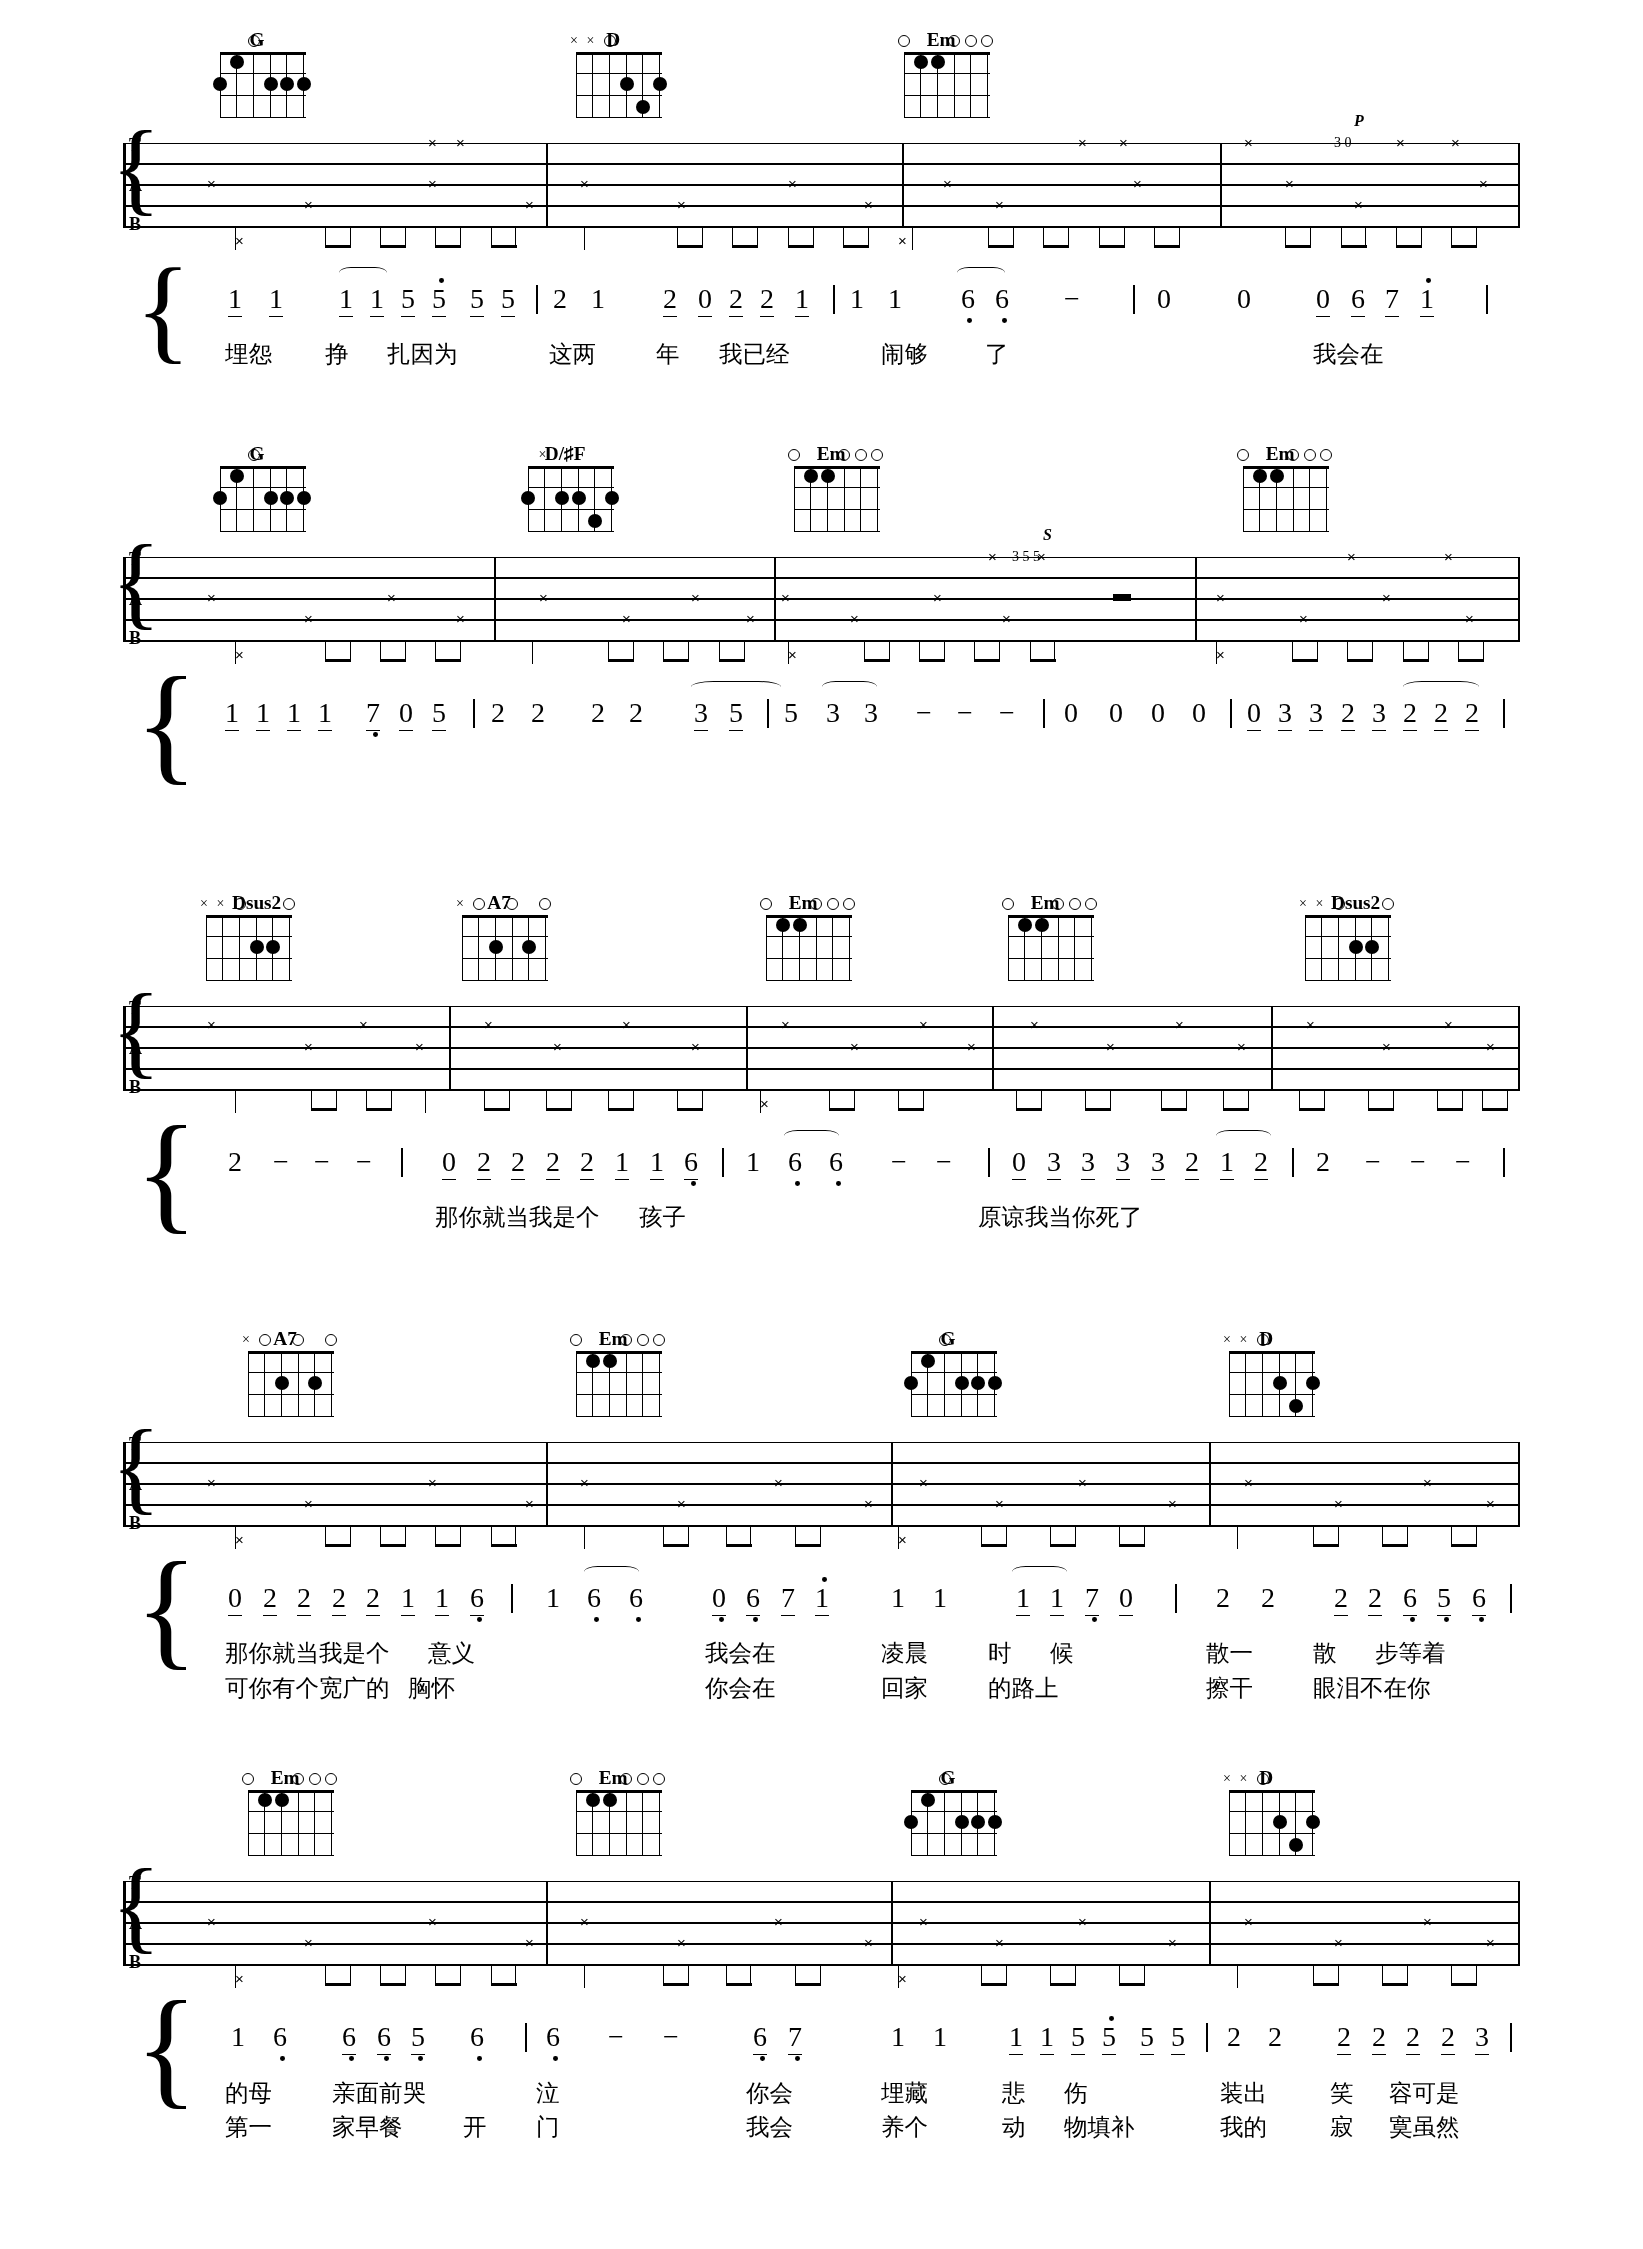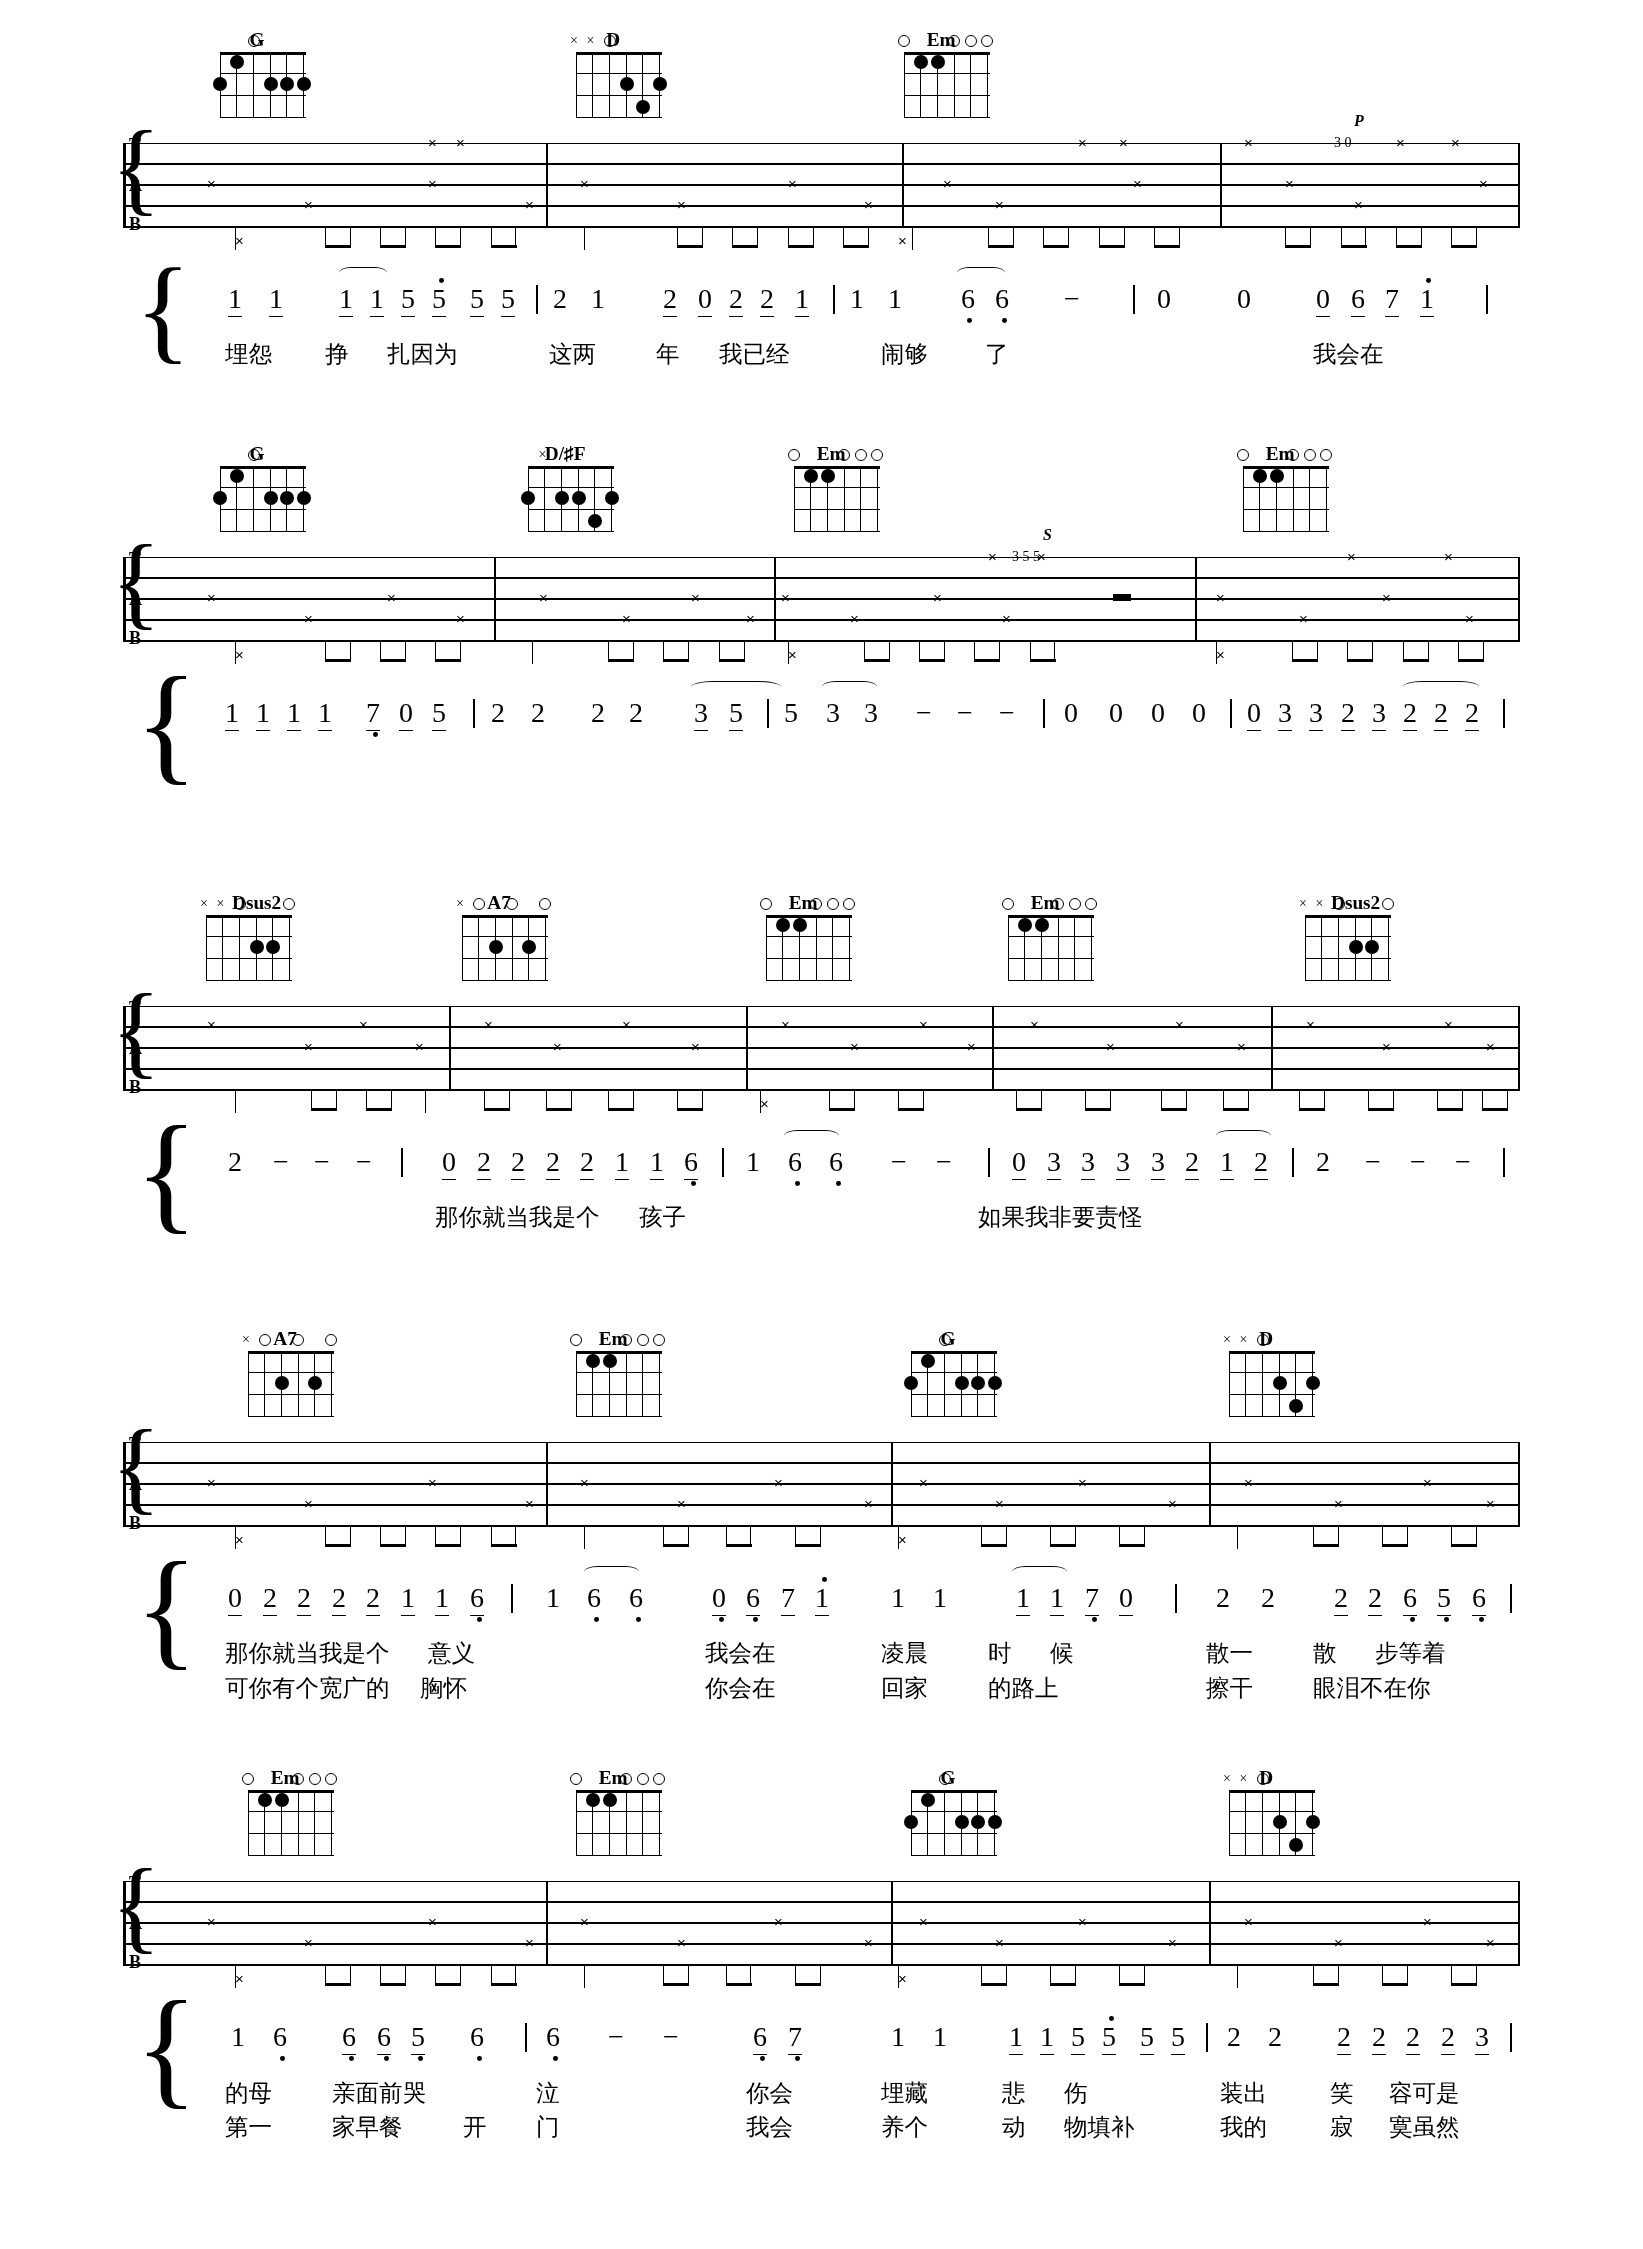--- a/index.html
+++ b/index.html
@@ -742,21 +742,21 @@
       <div class="bar2" style="left:1292px;top:0"></div>
       <div class="num" style="left:1316px;top:0">2</div>
       <div class="dash" style="left:1365px;top:0">−</div>
         <div class="dash" style="left:1410px;top:0">−</div>
         <div class="dash" style="left:1455px;top:0">−</div>
       <div class="bar2" style="left:1503px;top:0"></div>
     </div>
     <div class="lyr" style="margin-top:1.4px">
       <div class="ly" style="left:435px">那你就当我是个</div>
       <div class="ly" style="left:639px">孩子</div>
-      <div class="ly" style="left:978px">如果我非要责怪</div>
+      <div class="ly" style="left:978px">原谅我当你死了</div>
     </div>
   </div>
 
   <div class="system" style="position:absolute;left:0;top:1327px;">
     <div class="chords">
       <div class="chord" style="left:242px;">
         <div class="cname">A7</div>
         <div class="grid">
           <div class="nut"></div>
             <div class="fr" style="top:21px"></div>
@@ -974,21 +974,21 @@
       <div class="ly" style="left:705px">我会在</div>
       <div class="ly" style="left:881px">凌晨</div>
       <div class="ly" style="left:988px">时</div>
       <div class="ly" style="left:1050px">候</div>
       <div class="ly" style="left:1206px">散一</div>
       <div class="ly" style="left:1313px">散</div>
       <div class="ly" style="left:1375px">步等着</div>
     </div>
     <div class="lyr" style="margin-top:2.8px">
       <div class="ly" style="left:225px">可你有个宽广的</div>
-      <div class="ly" style="left:420px">胸怀</div>
+      <div class="ly" style="left:408px">胸怀</div>
       <div class="ly" style="left:705px">你会在</div>
       <div class="ly" style="left:881px">回家</div>
       <div class="ly" style="left:988px">的路上</div>
       <div class="ly" style="left:1206px">擦干</div>
       <div class="ly" style="left:1313px">眼泪不在你</div>
     </div>
   </div>
 
   <div class="system" style="position:absolute;left:0;top:1766px;">
     <div class="chords">

